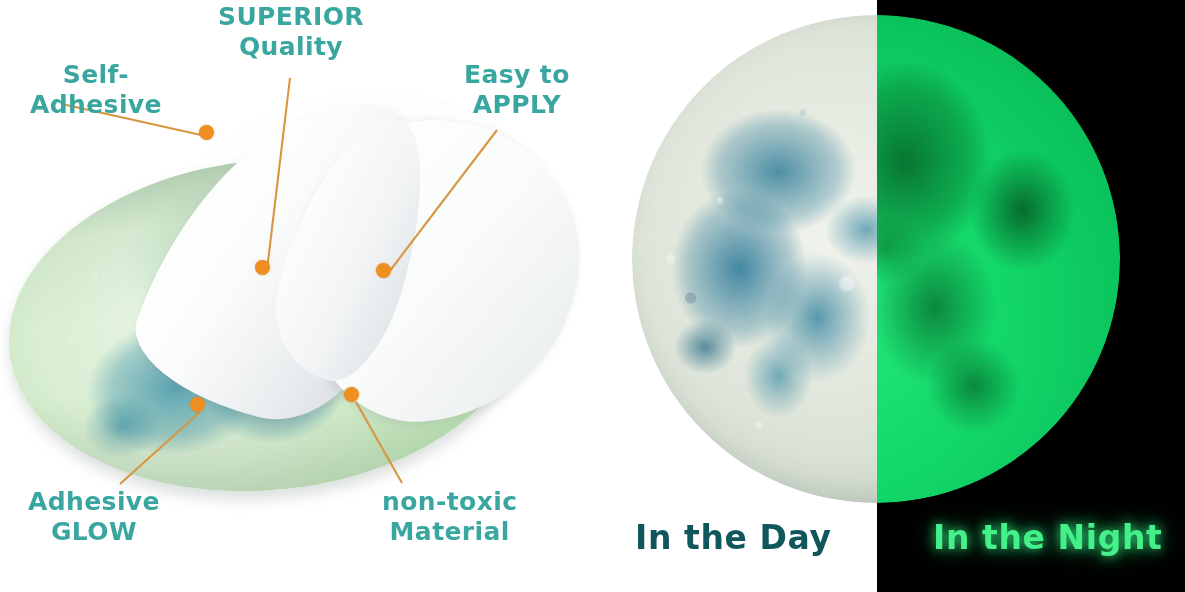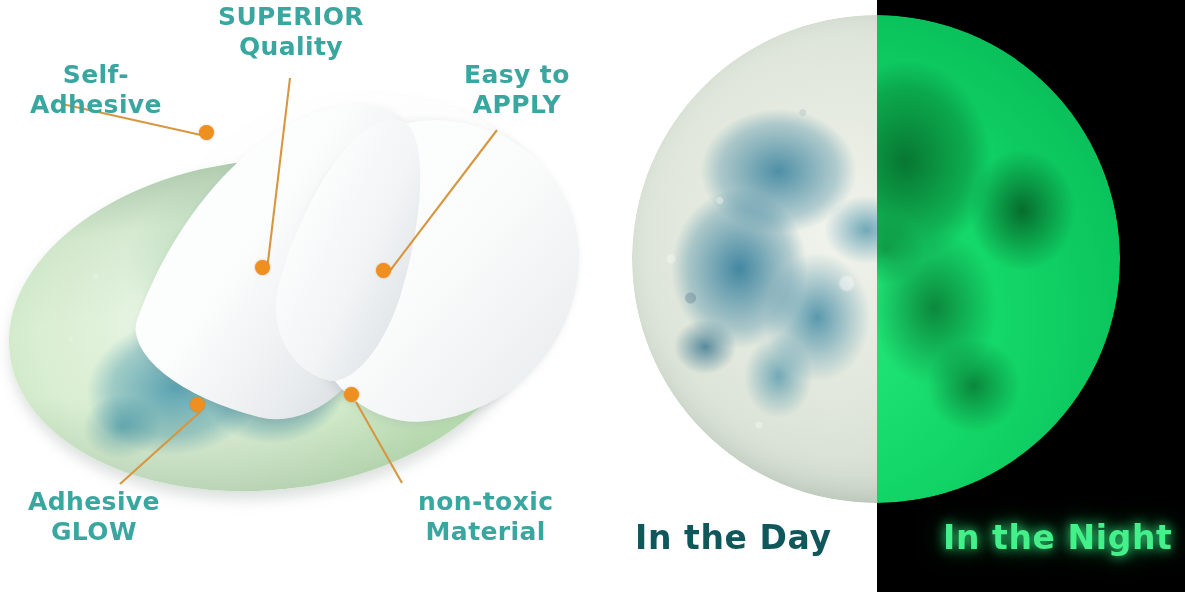--- a/index.html
+++ b/index.html
@@ -168,21 +168,21 @@
   .caption{
     position:absolute;
     font-family:"DejaVu Sans", sans-serif;
     font-weight:700;
     font-size:33px;
     letter-spacing:.6px;
     white-space:nowrap;
     user-select:none;
   }
   #caption-day{color:#10575c;left:35px;top:518px;}
-  #caption-night{color:#43f08a;left:343px;top:518px;text-shadow:0 0 12px rgba(60,255,140,.85),0 0 26px rgba(40,220,120,.6);}
+  #caption-night{color:#43f08a;left:333px;top:518px;text-shadow:0 0 12px rgba(60,255,140,.85),0 0 26px rgba(40,220,120,.6);}
 </style>
 </head>
 <body>
 
 <div id="root">
 
   <div id="left-panel">
 
     <div class="backing"></div>
     <div class="backing2"></div>
@@ -216,21 +216,21 @@
 
     <div class="callout-label" style="left:218px;top:2px;">SUPERIOR
 Quality</div>
 
     <div class="callout-label" style="left:464px;top:60px;">Easy to
 APPLY</div>
 
     <div class="callout-label" style="left:28px;top:487px;">Adhesive
 GLOW</div>
 
-    <div class="callout-label" style="left:382px;top:487px;margin-left:36px;">non-toxic
+    <div class="callout-label" style="left:382px;top:487px;">non-toxic
 Material</div>
   </div>
 
   <div id="right-panel">
     <div class="night-bg"></div>
 
     <div class="moon">
       <div class="moon-day">
         <div class="moon-day-inner">
           <div class="moon-day-speck"></div>

